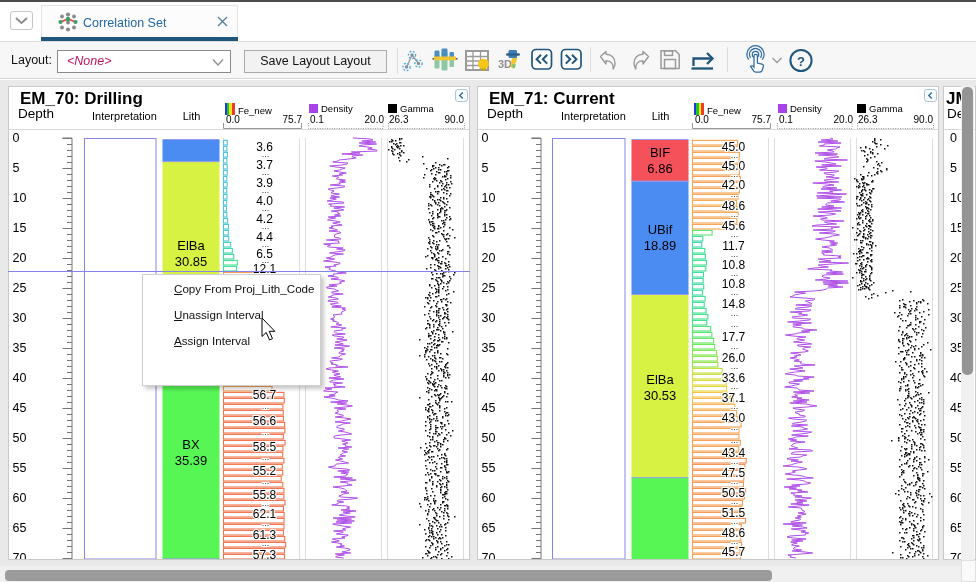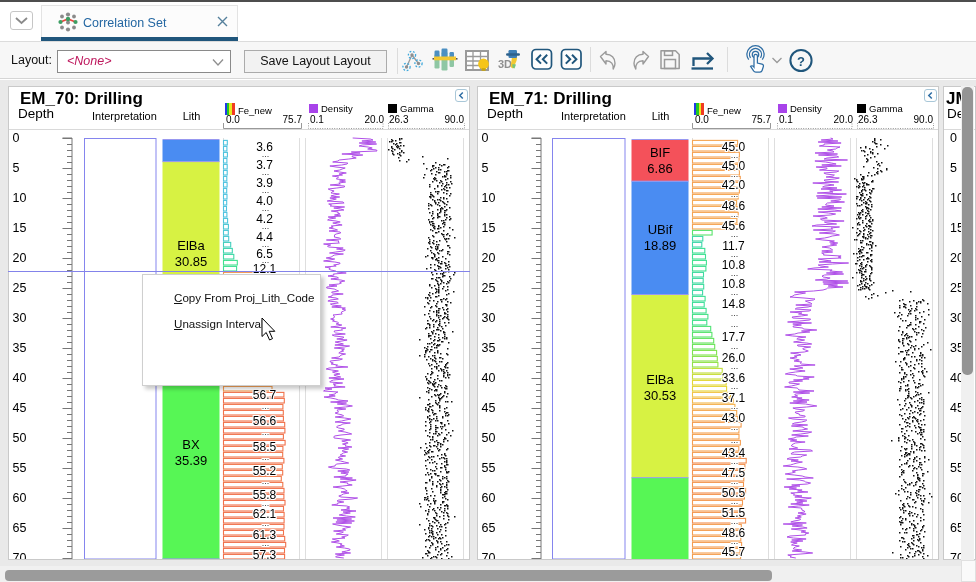--- a/index.html
+++ b/index.html
@@ -299,21 +299,21 @@
           <text x="265.5" y="484.0" text-anchor="middle" font-size="9" fill="#333" stroke="#fff" stroke-width="2" paint-order="stroke" font-family="Liberation Sans, sans-serif">...</text>
           <text x="265.5" y="505.5" text-anchor="middle" font-size="9" fill="#333" stroke="#fff" stroke-width="2" paint-order="stroke" font-family="Liberation Sans, sans-serif">...</text>
           <text x="265.5" y="525.5" text-anchor="middle" font-size="9" fill="#333" stroke="#fff" stroke-width="2" paint-order="stroke" font-family="Liberation Sans, sans-serif">...</text>
           <text x="265.5" y="546.0" text-anchor="middle" font-size="9" fill="#333" stroke="#fff" stroke-width="2" paint-order="stroke" font-family="Liberation Sans, sans-serif">...</text>
 <path d="M352.7,138 L370.4,139 L373.0,140 L361.9,141 L375.8,142 L359.2,143 L376.6,144 L362.3,145 L359.1,146 L368.1,147 L372.2,148 L367.7,149 L376.6,150 L377.0,151 L351.3,152 L360.1,153 L341.9,154 L362.8,155 L352.1,156 L352.4,157 L356.2,158 L348.8,159 L339.3,160 L337.9,161 L332.7,162 L347.8,163 L347.1,164 L341.7,165 L329.9,166 L336.0,167 L345.2,168 L342.1,169 L339.8,170 L334.0,171 L339.7,172 L346.3,173 L339.0,174 L342.5,175 L332.4,176 L338.7,177 L337.2,178 L336.4,179 L345.4,180 L339.5,181 L345.6,182 L338.8,183 L340.3,184 L330.2,185 L344.6,186 L344.4,187 L336.8,188 L328.2,189 L330.4,190 L334.1,191 L331.9,192 L331.0,193 L339.4,194 L334.2,195 L330.9,196 L339.7,197 L329.9,198 L336.3,199 L332.2,200 L327.2,201 L343.0,202 L344.1,203 L328.7,204 L331.6,205 L330.2,206 L344.6,207 L333.8,208 L340.6,209 L343.9,210 L331.3,211 L338.4,212 L337.5,213 L340.1,214 L334.5,215 L340.8,216 L328.2,217 L335.7,218 L329.5,219 L327.6,220 L336.0,221 L340.2,222 L332.8,223 L337.4,224 L342.1,225 L331.2,226 L333.2,227 L329.1,228 L334.6,229 L337.5,230 L329.0,231 L340.1,232 L340.7,233 L336.2,234 L334.3,235 L334.7,236 L334.2,237 L339.4,238 L340.8,239 L326.4,240 L339.0,241 L338.1,242 L339.4,243 L323.6,244 L330.7,245 L327.5,246 L328.4,247 L343.2,248 L336.6,249 L345.2,250 L343.2,251 L335.7,252 L329.5,253 L343.4,254 L334.7,255 L332.4,256 L331.6,257 L326.2,258 L334.7,259 L330.0,260 L323.6,261 L334.8,262 L340.1,263 L339.5,264 L333.7,265 L336.2,266 L325.0,267 L330.4,268 L328.9,269 L330.9,270 L335.8,271 L337.1,272 L346.2,273 L333.3,274 L334.2,275 L328.0,276 L336.9,277 L338.5,278 L330.9,279 L340.9,280 L344.8,281 L339.6,282 L341.4,283 L338.7,284 L329.0,285 L337.0,286 L326.8,287 L326.7,288 L334.2,289 L336.3,290 L338.6,291 L331.7,292 L332.2,293 L343.2,294 L332.2,295 L332.0,296 L328.2,297 L336.0,298 L338.3,299 L330.5,300 L327.9,301 L337.1,302 L338.3,303 L330.4,304 L332.5,305 L341.3,306 L331.8,307 L345.4,308 L342.0,309 L345.7,310 L343.8,311 L341.4,312 L341.5,313 L342.2,314 L333.0,315 L334.4,316 L334.1,317 L334.0,318 L330.6,319 L334.4,320 L332.5,321 L337.3,322 L338.7,323 L336.1,324 L341.8,325 L338.1,326 L330.8,327 L345.9,328 L341.4,329 L342.5,330 L334.2,331 L334.4,332 L335.6,333 L345.3,334 L332.2,335 L334.5,336 L343.8,337 L343.1,338 L336.8,339 L347.1,340 L342.0,341 L335.2,342 L339.5,343 L343.4,344 L334.9,345 L349.6,346 L344.1,347 L334.3,348 L344.5,349 L341.6,350 L343.7,351 L340.0,352 L338.8,353 L345.6,354 L341.0,355 L340.3,356 L338.8,357 L331.6,358 L342.4,359 L339.5,360 L330.2,361 L330.3,362 L333.3,363 L331.1,364 L337.5,365 L335.8,366 L347.9,367 L329.0,368 L326.2,369 L331.8,370 L338.4,371 L332.5,372 L335.3,373 L339.9,374 L333.9,375 L336.7,376 L340.7,377 L328.9,378 L344.0,379 L333.5,380 L330.7,381 L329.7,382 L342.6,383 L333.2,384 L335.6,385 L333.9,386 L345.1,387 L325.0,388 L332.0,389 L325.4,390 L323.6,391 L337.9,392 L335.4,393 L335.2,394 L329.2,395 L335.2,396 L324.0,397 L330.9,398 L335.8,399 L338.4,400 L348.0,401 L330.6,402 L346.5,403 L337.3,404 L346.9,405 L352.4,406 L345.3,407 L334.4,408 L345.8,409 L337.1,410 L337.6,411 L338.6,412 L335.1,413 L338.1,414 L342.6,415 L343.6,416 L335.2,417 L344.7,418 L350.9,419 L345.9,420 L341.5,421 L335.1,422 L350.3,423 L342.3,424 L341.5,425 L337.7,426 L336.5,427 L338.6,428 L344.3,429 L343.7,430 L338.4,431 L345.0,432 L348.7,433 L351.7,434 L341.0,435 L334.4,436 L333.9,437 L334.1,438 L343.0,439 L350.6,440 L341.8,441 L345.8,442 L348.1,443 L342.5,444 L346.2,445 L345.1,446 L351.9,447 L338.0,448 L348.7,449 L343.8,450 L342.1,451 L347.6,452 L343.3,453 L342.0,454 L340.1,455 L345.6,456 L338.7,457 L338.7,458 L342.6,459 L335.5,460 L340.4,461 L344.6,462 L348.7,463 L336.9,464 L335.2,465 L335.1,466 L328.4,467 L332.6,468 L346.4,469 L349.8,470 L337.8,471 L348.9,472 L340.9,473 L348.1,474 L345.9,475 L346.0,476 L333.9,477 L352.4,478 L340.3,479 L356.1,480 L349.1,481 L340.1,482 L347.8,483 L347.4,484 L352.2,485 L342.8,486 L333.1,487 L340.8,488 L344.5,489 L345.6,490 L347.2,491 L341.0,492 L349.0,493 L343.3,494 L341.8,495 L338.8,496 L341.0,497 L357.6,498 L352.0,499 L338.7,500 L337.0,501 L343.8,502 L337.6,503 L337.9,504 L331.8,505 L346.8,506 L349.7,507 L346.7,508 L349.7,509 L341.0,510 L356.0,511 L343.1,512 L350.3,513 L343.3,514 L339.2,515 L346.6,516 L355.3,517 L333.0,518 L351.6,519 L336.9,520 L354.4,521 L335.9,522 L351.8,523 L332.6,524 L337.0,525 L342.7,526 L350.6,527 L345.7,528 L342.5,529 L345.7,530 L333.6,531 L343.4,532 L341.2,533 L336.3,534 L348.3,535 L346.3,536 L341.7,537 L345.0,538 L332.3,539 L336.1,540 L339.3,541 L331.4,542 L338.0,543 L342.1,544 L340.1,545 L344.4,546 L336.3,547 L344.4,548 L349.6,549 L350.1,550 L346.4,551 L341.9,552 L350.6,553 L335.3,554 L344.4,555 L336.6,556 L335.6,557 L343.8,558" fill="none" stroke="#b050e8" stroke-width="1"></path>
 <path d="M399,138 h1.5 v1.5 h-1.5 Z M401,138 h1.5 v1.5 h-1.5 Z M391,139 h1.5 v1.5 h-1.5 Z M399,139 h1.5 v1.5 h-1.5 Z M392,140 h1.5 v1.5 h-1.5 Z M395,140 h1.5 v1.5 h-1.5 Z M389,141 h1.5 v1.5 h-1.5 Z M391,141 h1.5 v1.5 h-1.5 Z M400,142 h1.5 v1.5 h-1.5 Z M399,142 h1.5 v1.5 h-1.5 Z M393,143 h1.5 v1.5 h-1.5 Z M396,143 h1.5 v1.5 h-1.5 Z M395,144 h1.5 v1.5 h-1.5 Z M395,144 h1.5 v1.5 h-1.5 Z M400,145 h1.5 v1.5 h-1.5 Z M403,145 h1.5 v1.5 h-1.5 Z M397,145 h1.5 v1.5 h-1.5 Z M398,146 h1.5 v1.5 h-1.5 Z M391,146 h1.5 v1.5 h-1.5 Z M396,146 h1.5 v1.5 h-1.5 Z M397,147 h1.5 v1.5 h-1.5 Z M391,147 h1.5 v1.5 h-1.5 Z M392,148 h1.5 v1.5 h-1.5 Z M399,148 h1.5 v1.5 h-1.5 Z M394,149 h1.5 v1.5 h-1.5 Z M388,149 h1.5 v1.5 h-1.5 Z M401,150 h1.5 v1.5 h-1.5 Z M391,150 h1.5 v1.5 h-1.5 Z M401,151 h1.5 v1.5 h-1.5 Z M392,151 h1.5 v1.5 h-1.5 Z M399,152 h1.5 v1.5 h-1.5 Z M403,152 h1.5 v1.5 h-1.5 Z M392,153 h1.5 v1.5 h-1.5 Z M397,153 h1.5 v1.5 h-1.5 Z M399,154 h1.5 v1.5 h-1.5 Z M393,154 h1.5 v1.5 h-1.5 Z M400,155 h1.5 v1.5 h-1.5 Z M422,156 h1.5 v1.5 h-1.5 Z M398,157 h1.5 v1.5 h-1.5 Z M447,158 h1.5 v1.5 h-1.5 Z M408,159 h1.5 v1.5 h-1.5 Z M399,160 h1.5 v1.5 h-1.5 Z M406,161 h1.5 v1.5 h-1.5 Z M435,162 h1.5 v1.5 h-1.5 Z M423,163 h1.5 v1.5 h-1.5 Z M439,164 h1.5 v1.5 h-1.5 Z M444,164 h1.5 v1.5 h-1.5 Z M443,164 h1.5 v1.5 h-1.5 Z M441,165 h1.5 v1.5 h-1.5 Z M433,165 h1.5 v1.5 h-1.5 Z M432,165 h1.5 v1.5 h-1.5 Z M448,166 h1.5 v1.5 h-1.5 Z M448,166 h1.5 v1.5 h-1.5 Z M432,166 h1.5 v1.5 h-1.5 Z M435,167 h1.5 v1.5 h-1.5 Z M438,167 h1.5 v1.5 h-1.5 Z M447,167 h1.5 v1.5 h-1.5 Z M433,168 h1.5 v1.5 h-1.5 Z M426,168 h1.5 v1.5 h-1.5 Z M438,169 h1.5 v1.5 h-1.5 Z M440,169 h1.5 v1.5 h-1.5 Z M431,169 h1.5 v1.5 h-1.5 Z M448,170 h1.5 v1.5 h-1.5 Z M430,170 h1.5 v1.5 h-1.5 Z M447,170 h1.5 v1.5 h-1.5 Z M436,171 h1.5 v1.5 h-1.5 Z M446,171 h1.5 v1.5 h-1.5 Z M444,171 h1.5 v1.5 h-1.5 Z M439,172 h1.5 v1.5 h-1.5 Z M438,172 h1.5 v1.5 h-1.5 Z M446,173 h1.5 v1.5 h-1.5 Z M431,173 h1.5 v1.5 h-1.5 Z M446,174 h1.5 v1.5 h-1.5 Z M435,174 h1.5 v1.5 h-1.5 Z M424,174 h1.5 v1.5 h-1.5 Z M444,175 h1.5 v1.5 h-1.5 Z M444,175 h1.5 v1.5 h-1.5 Z M450,175 h1.5 v1.5 h-1.5 Z M442,176 h1.5 v1.5 h-1.5 Z M444,176 h1.5 v1.5 h-1.5 Z M445,176 h1.5 v1.5 h-1.5 Z M450,177 h1.5 v1.5 h-1.5 Z M434,177 h1.5 v1.5 h-1.5 Z M423,177 h1.5 v1.5 h-1.5 Z M435,178 h1.5 v1.5 h-1.5 Z M433,178 h1.5 v1.5 h-1.5 Z M447,178 h1.5 v1.5 h-1.5 Z M445,179 h1.5 v1.5 h-1.5 Z M434,179 h1.5 v1.5 h-1.5 Z M440,180 h1.5 v1.5 h-1.5 Z M436,180 h1.5 v1.5 h-1.5 Z M450,181 h1.5 v1.5 h-1.5 Z M432,181 h1.5 v1.5 h-1.5 Z M441,181 h1.5 v1.5 h-1.5 Z M439,182 h1.5 v1.5 h-1.5 Z M446,182 h1.5 v1.5 h-1.5 Z M442,183 h1.5 v1.5 h-1.5 Z M451,183 h1.5 v1.5 h-1.5 Z M446,184 h1.5 v1.5 h-1.5 Z M429,184 h1.5 v1.5 h-1.5 Z M448,184 h1.5 v1.5 h-1.5 Z M441,185 h1.5 v1.5 h-1.5 Z M437,185 h1.5 v1.5 h-1.5 Z M445,185 h1.5 v1.5 h-1.5 Z M429,186 h1.5 v1.5 h-1.5 Z M437,186 h1.5 v1.5 h-1.5 Z M444,186 h1.5 v1.5 h-1.5 Z M449,187 h1.5 v1.5 h-1.5 Z M446,187 h1.5 v1.5 h-1.5 Z M443,188 h1.5 v1.5 h-1.5 Z M434,188 h1.5 v1.5 h-1.5 Z M444,189 h1.5 v1.5 h-1.5 Z M441,189 h1.5 v1.5 h-1.5 Z M447,190 h1.5 v1.5 h-1.5 Z M446,190 h1.5 v1.5 h-1.5 Z M437,191 h1.5 v1.5 h-1.5 Z M438,191 h1.5 v1.5 h-1.5 Z M435,191 h1.5 v1.5 h-1.5 Z M443,192 h1.5 v1.5 h-1.5 Z M430,192 h1.5 v1.5 h-1.5 Z M446,193 h1.5 v1.5 h-1.5 Z M450,193 h1.5 v1.5 h-1.5 Z M437,193 h1.5 v1.5 h-1.5 Z M430,194 h1.5 v1.5 h-1.5 Z M431,194 h1.5 v1.5 h-1.5 Z M449,195 h1.5 v1.5 h-1.5 Z M449,195 h1.5 v1.5 h-1.5 Z M432,195 h1.5 v1.5 h-1.5 Z M430,196 h1.5 v1.5 h-1.5 Z M429,196 h1.5 v1.5 h-1.5 Z M433,196 h1.5 v1.5 h-1.5 Z M430,197 h1.5 v1.5 h-1.5 Z M440,197 h1.5 v1.5 h-1.5 Z M443,197 h1.5 v1.5 h-1.5 Z M446,198 h1.5 v1.5 h-1.5 Z M443,198 h1.5 v1.5 h-1.5 Z M439,199 h1.5 v1.5 h-1.5 Z M432,199 h1.5 v1.5 h-1.5 Z M437,199 h1.5 v1.5 h-1.5 Z M434,200 h1.5 v1.5 h-1.5 Z M440,200 h1.5 v1.5 h-1.5 Z M434,200 h1.5 v1.5 h-1.5 Z M442,201 h1.5 v1.5 h-1.5 Z M447,201 h1.5 v1.5 h-1.5 Z M434,201 h1.5 v1.5 h-1.5 Z M435,202 h1.5 v1.5 h-1.5 Z M438,202 h1.5 v1.5 h-1.5 Z M443,202 h1.5 v1.5 h-1.5 Z M444,203 h1.5 v1.5 h-1.5 Z M435,203 h1.5 v1.5 h-1.5 Z M428,203 h1.5 v1.5 h-1.5 Z M430,204 h1.5 v1.5 h-1.5 Z M446,204 h1.5 v1.5 h-1.5 Z M437,204 h1.5 v1.5 h-1.5 Z M439,205 h1.5 v1.5 h-1.5 Z M431,205 h1.5 v1.5 h-1.5 Z M428,205 h1.5 v1.5 h-1.5 Z M444,206 h1.5 v1.5 h-1.5 Z M444,206 h1.5 v1.5 h-1.5 Z M449,207 h1.5 v1.5 h-1.5 Z M441,207 h1.5 v1.5 h-1.5 Z M440,208 h1.5 v1.5 h-1.5 Z M442,208 h1.5 v1.5 h-1.5 Z M428,208 h1.5 v1.5 h-1.5 Z M437,209 h1.5 v1.5 h-1.5 Z M440,209 h1.5 v1.5 h-1.5 Z M446,209 h1.5 v1.5 h-1.5 Z M445,210 h1.5 v1.5 h-1.5 Z M440,210 h1.5 v1.5 h-1.5 Z M444,210 h1.5 v1.5 h-1.5 Z M440,211 h1.5 v1.5 h-1.5 Z M432,211 h1.5 v1.5 h-1.5 Z M439,212 h1.5 v1.5 h-1.5 Z M429,212 h1.5 v1.5 h-1.5 Z M444,212 h1.5 v1.5 h-1.5 Z M432,213 h1.5 v1.5 h-1.5 Z M437,213 h1.5 v1.5 h-1.5 Z M437,214 h1.5 v1.5 h-1.5 Z M444,214 h1.5 v1.5 h-1.5 Z M446,214 h1.5 v1.5 h-1.5 Z M444,215 h1.5 v1.5 h-1.5 Z M437,215 h1.5 v1.5 h-1.5 Z M431,215 h1.5 v1.5 h-1.5 Z M449,216 h1.5 v1.5 h-1.5 Z M438,216 h1.5 v1.5 h-1.5 Z M439,216 h1.5 v1.5 h-1.5 Z M446,217 h1.5 v1.5 h-1.5 Z M433,217 h1.5 v1.5 h-1.5 Z M437,217 h1.5 v1.5 h-1.5 Z M450,218 h1.5 v1.5 h-1.5 Z M432,218 h1.5 v1.5 h-1.5 Z M449,219 h1.5 v1.5 h-1.5 Z M445,219 h1.5 v1.5 h-1.5 Z M428,219 h1.5 v1.5 h-1.5 Z M443,220 h1.5 v1.5 h-1.5 Z M443,220 h1.5 v1.5 h-1.5 Z M441,220 h1.5 v1.5 h-1.5 Z M431,221 h1.5 v1.5 h-1.5 Z M429,221 h1.5 v1.5 h-1.5 Z M432,221 h1.5 v1.5 h-1.5 Z M429,222 h1.5 v1.5 h-1.5 Z M444,222 h1.5 v1.5 h-1.5 Z M443,222 h1.5 v1.5 h-1.5 Z M442,223 h1.5 v1.5 h-1.5 Z M432,223 h1.5 v1.5 h-1.5 Z M433,223 h1.5 v1.5 h-1.5 Z M444,224 h1.5 v1.5 h-1.5 Z M430,224 h1.5 v1.5 h-1.5 Z M432,225 h1.5 v1.5 h-1.5 Z M433,225 h1.5 v1.5 h-1.5 Z M438,225 h1.5 v1.5 h-1.5 Z M438,226 h1.5 v1.5 h-1.5 Z M443,226 h1.5 v1.5 h-1.5 Z M434,226 h1.5 v1.5 h-1.5 Z M433,227 h1.5 v1.5 h-1.5 Z M440,227 h1.5 v1.5 h-1.5 Z M449,227 h1.5 v1.5 h-1.5 Z M437,228 h1.5 v1.5 h-1.5 Z M438,228 h1.5 v1.5 h-1.5 Z M434,228 h1.5 v1.5 h-1.5 Z M452,229 h1.5 v1.5 h-1.5 Z M430,229 h1.5 v1.5 h-1.5 Z M443,230 h1.5 v1.5 h-1.5 Z M432,230 h1.5 v1.5 h-1.5 Z M438,231 h1.5 v1.5 h-1.5 Z M438,231 h1.5 v1.5 h-1.5 Z M435,232 h1.5 v1.5 h-1.5 Z M436,232 h1.5 v1.5 h-1.5 Z M447,233 h1.5 v1.5 h-1.5 Z M441,233 h1.5 v1.5 h-1.5 Z M442,234 h1.5 v1.5 h-1.5 Z M443,234 h1.5 v1.5 h-1.5 Z M446,234 h1.5 v1.5 h-1.5 Z M432,235 h1.5 v1.5 h-1.5 Z M432,235 h1.5 v1.5 h-1.5 Z M449,235 h1.5 v1.5 h-1.5 Z M443,236 h1.5 v1.5 h-1.5 Z M433,236 h1.5 v1.5 h-1.5 Z M454,237 h1.5 v1.5 h-1.5 Z M428,237 h1.5 v1.5 h-1.5 Z M446,238 h1.5 v1.5 h-1.5 Z M444,238 h1.5 v1.5 h-1.5 Z M448,238 h1.5 v1.5 h-1.5 Z M429,239 h1.5 v1.5 h-1.5 Z M445,239 h1.5 v1.5 h-1.5 Z M433,240 h1.5 v1.5 h-1.5 Z M439,240 h1.5 v1.5 h-1.5 Z M429,241 h1.5 v1.5 h-1.5 Z M436,241 h1.5 v1.5 h-1.5 Z M446,241 h1.5 v1.5 h-1.5 Z M428,242 h1.5 v1.5 h-1.5 Z M432,242 h1.5 v1.5 h-1.5 Z M429,243 h1.5 v1.5 h-1.5 Z M433,243 h1.5 v1.5 h-1.5 Z M438,244 h1.5 v1.5 h-1.5 Z M436,244 h1.5 v1.5 h-1.5 Z M447,245 h1.5 v1.5 h-1.5 Z M448,245 h1.5 v1.5 h-1.5 Z M435,246 h1.5 v1.5 h-1.5 Z M430,246 h1.5 v1.5 h-1.5 Z M437,246 h1.5 v1.5 h-1.5 Z M431,247 h1.5 v1.5 h-1.5 Z M449,247 h1.5 v1.5 h-1.5 Z M437,247 h1.5 v1.5 h-1.5 Z M437,248 h1.5 v1.5 h-1.5 Z M435,248 h1.5 v1.5 h-1.5 Z M427,248 h1.5 v1.5 h-1.5 Z M436,249 h1.5 v1.5 h-1.5 Z M442,249 h1.5 v1.5 h-1.5 Z M441,250 h1.5 v1.5 h-1.5 Z M439,250 h1.5 v1.5 h-1.5 Z M430,250 h1.5 v1.5 h-1.5 Z M448,251 h1.5 v1.5 h-1.5 Z M447,251 h1.5 v1.5 h-1.5 Z M431,252 h1.5 v1.5 h-1.5 Z M437,252 h1.5 v1.5 h-1.5 Z M433,253 h1.5 v1.5 h-1.5 Z M447,253 h1.5 v1.5 h-1.5 Z M438,253 h1.5 v1.5 h-1.5 Z M434,254 h1.5 v1.5 h-1.5 Z M449,254 h1.5 v1.5 h-1.5 Z M434,254 h1.5 v1.5 h-1.5 Z M434,255 h1.5 v1.5 h-1.5 Z M427,255 h1.5 v1.5 h-1.5 Z M442,256 h1.5 v1.5 h-1.5 Z M434,256 h1.5 v1.5 h-1.5 Z M425,256 h1.5 v1.5 h-1.5 Z M438,257 h1.5 v1.5 h-1.5 Z M431,257 h1.5 v1.5 h-1.5 Z M432,257 h1.5 v1.5 h-1.5 Z M436,258 h1.5 v1.5 h-1.5 Z M432,258 h1.5 v1.5 h-1.5 Z M445,258 h1.5 v1.5 h-1.5 Z M435,259 h1.5 v1.5 h-1.5 Z M436,259 h1.5 v1.5 h-1.5 Z M437,260 h1.5 v1.5 h-1.5 Z M438,260 h1.5 v1.5 h-1.5 Z M441,261 h1.5 v1.5 h-1.5 Z M448,261 h1.5 v1.5 h-1.5 Z M438,262 h1.5 v1.5 h-1.5 Z M444,262 h1.5 v1.5 h-1.5 Z M445,263 h1.5 v1.5 h-1.5 Z M441,263 h1.5 v1.5 h-1.5 Z M440,263 h1.5 v1.5 h-1.5 Z M434,264 h1.5 v1.5 h-1.5 Z M448,264 h1.5 v1.5 h-1.5 Z M430,264 h1.5 v1.5 h-1.5 Z M446,265 h1.5 v1.5 h-1.5 Z M445,265 h1.5 v1.5 h-1.5 Z M437,265 h1.5 v1.5 h-1.5 Z M438,266 h1.5 v1.5 h-1.5 Z M439,266 h1.5 v1.5 h-1.5 Z M449,266 h1.5 v1.5 h-1.5 Z M447,267 h1.5 v1.5 h-1.5 Z M430,267 h1.5 v1.5 h-1.5 Z M440,267 h1.5 v1.5 h-1.5 Z M445,268 h1.5 v1.5 h-1.5 Z M438,268 h1.5 v1.5 h-1.5 Z M426,268 h1.5 v1.5 h-1.5 Z M448,269 h1.5 v1.5 h-1.5 Z M434,269 h1.5 v1.5 h-1.5 Z M441,270 h1.5 v1.5 h-1.5 Z M435,270 h1.5 v1.5 h-1.5 Z M448,271 h1.5 v1.5 h-1.5 Z M445,271 h1.5 v1.5 h-1.5 Z M431,272 h1.5 v1.5 h-1.5 Z M443,272 h1.5 v1.5 h-1.5 Z M454,272 h1.5 v1.5 h-1.5 Z M442,273 h1.5 v1.5 h-1.5 Z M436,273 h1.5 v1.5 h-1.5 Z M440,273 h1.5 v1.5 h-1.5 Z M453,274 h1.5 v1.5 h-1.5 Z M432,274 h1.5 v1.5 h-1.5 Z M442,274 h1.5 v1.5 h-1.5 Z M443,275 h1.5 v1.5 h-1.5 Z M443,275 h1.5 v1.5 h-1.5 Z M444,275 h1.5 v1.5 h-1.5 Z M449,276 h1.5 v1.5 h-1.5 Z M442,276 h1.5 v1.5 h-1.5 Z M439,277 h1.5 v1.5 h-1.5 Z M436,277 h1.5 v1.5 h-1.5 Z M438,277 h1.5 v1.5 h-1.5 Z M432,278 h1.5 v1.5 h-1.5 Z M450,278 h1.5 v1.5 h-1.5 Z M431,278 h1.5 v1.5 h-1.5 Z M435,279 h1.5 v1.5 h-1.5 Z M435,279 h1.5 v1.5 h-1.5 Z M440,279 h1.5 v1.5 h-1.5 Z M449,280 h1.5 v1.5 h-1.5 Z M436,280 h1.5 v1.5 h-1.5 Z M441,280 h1.5 v1.5 h-1.5 Z M437,281 h1.5 v1.5 h-1.5 Z M447,281 h1.5 v1.5 h-1.5 Z M441,281 h1.5 v1.5 h-1.5 Z M443,282 h1.5 v1.5 h-1.5 Z M448,282 h1.5 v1.5 h-1.5 Z M443,282 h1.5 v1.5 h-1.5 Z M437,283 h1.5 v1.5 h-1.5 Z M446,283 h1.5 v1.5 h-1.5 Z M440,283 h1.5 v1.5 h-1.5 Z M429,284 h1.5 v1.5 h-1.5 Z M438,284 h1.5 v1.5 h-1.5 Z M438,285 h1.5 v1.5 h-1.5 Z M434,285 h1.5 v1.5 h-1.5 Z M429,285 h1.5 v1.5 h-1.5 Z M447,286 h1.5 v1.5 h-1.5 Z M443,286 h1.5 v1.5 h-1.5 Z M438,287 h1.5 v1.5 h-1.5 Z M431,287 h1.5 v1.5 h-1.5 Z M442,288 h1.5 v1.5 h-1.5 Z M435,288 h1.5 v1.5 h-1.5 Z M438,289 h1.5 v1.5 h-1.5 Z M447,289 h1.5 v1.5 h-1.5 Z M436,289 h1.5 v1.5 h-1.5 Z M438,290 h1.5 v1.5 h-1.5 Z M445,290 h1.5 v1.5 h-1.5 Z M438,291 h1.5 v1.5 h-1.5 Z M436,291 h1.5 v1.5 h-1.5 Z M453,291 h1.5 v1.5 h-1.5 Z M435,292 h1.5 v1.5 h-1.5 Z M438,292 h1.5 v1.5 h-1.5 Z M429,292 h1.5 v1.5 h-1.5 Z M448,293 h1.5 v1.5 h-1.5 Z M432,293 h1.5 v1.5 h-1.5 Z M428,294 h1.5 v1.5 h-1.5 Z M446,294 h1.5 v1.5 h-1.5 Z M429,295 h1.5 v1.5 h-1.5 Z M438,295 h1.5 v1.5 h-1.5 Z M436,296 h1.5 v1.5 h-1.5 Z M436,296 h1.5 v1.5 h-1.5 Z M435,296 h1.5 v1.5 h-1.5 Z M425,297 h1.5 v1.5 h-1.5 Z M430,297 h1.5 v1.5 h-1.5 Z M427,297 h1.5 v1.5 h-1.5 Z M443,298 h1.5 v1.5 h-1.5 Z M446,298 h1.5 v1.5 h-1.5 Z M427,298 h1.5 v1.5 h-1.5 Z M445,299 h1.5 v1.5 h-1.5 Z M440,299 h1.5 v1.5 h-1.5 Z M441,299 h1.5 v1.5 h-1.5 Z M433,300 h1.5 v1.5 h-1.5 Z M429,300 h1.5 v1.5 h-1.5 Z M437,301 h1.5 v1.5 h-1.5 Z M447,301 h1.5 v1.5 h-1.5 Z M441,301 h1.5 v1.5 h-1.5 Z M450,302 h1.5 v1.5 h-1.5 Z M427,302 h1.5 v1.5 h-1.5 Z M436,303 h1.5 v1.5 h-1.5 Z M428,303 h1.5 v1.5 h-1.5 Z M436,303 h1.5 v1.5 h-1.5 Z M446,304 h1.5 v1.5 h-1.5 Z M445,304 h1.5 v1.5 h-1.5 Z M446,305 h1.5 v1.5 h-1.5 Z M435,305 h1.5 v1.5 h-1.5 Z M431,306 h1.5 v1.5 h-1.5 Z M424,306 h1.5 v1.5 h-1.5 Z M436,306 h1.5 v1.5 h-1.5 Z M430,307 h1.5 v1.5 h-1.5 Z M442,307 h1.5 v1.5 h-1.5 Z M439,308 h1.5 v1.5 h-1.5 Z M438,308 h1.5 v1.5 h-1.5 Z M447,308 h1.5 v1.5 h-1.5 Z M443,309 h1.5 v1.5 h-1.5 Z M446,309 h1.5 v1.5 h-1.5 Z M436,310 h1.5 v1.5 h-1.5 Z M438,310 h1.5 v1.5 h-1.5 Z M429,310 h1.5 v1.5 h-1.5 Z M436,311 h1.5 v1.5 h-1.5 Z M447,311 h1.5 v1.5 h-1.5 Z M433,311 h1.5 v1.5 h-1.5 Z M444,312 h1.5 v1.5 h-1.5 Z M438,312 h1.5 v1.5 h-1.5 Z M436,312 h1.5 v1.5 h-1.5 Z M445,313 h1.5 v1.5 h-1.5 Z M428,313 h1.5 v1.5 h-1.5 Z M444,313 h1.5 v1.5 h-1.5 Z M424,314 h1.5 v1.5 h-1.5 Z M447,314 h1.5 v1.5 h-1.5 Z M436,314 h1.5 v1.5 h-1.5 Z M440,315 h1.5 v1.5 h-1.5 Z M438,315 h1.5 v1.5 h-1.5 Z M436,315 h1.5 v1.5 h-1.5 Z M447,316 h1.5 v1.5 h-1.5 Z M429,316 h1.5 v1.5 h-1.5 Z M444,316 h1.5 v1.5 h-1.5 Z M443,317 h1.5 v1.5 h-1.5 Z M438,317 h1.5 v1.5 h-1.5 Z M446,317 h1.5 v1.5 h-1.5 Z M430,318 h1.5 v1.5 h-1.5 Z M447,318 h1.5 v1.5 h-1.5 Z M442,318 h1.5 v1.5 h-1.5 Z M433,319 h1.5 v1.5 h-1.5 Z M439,319 h1.5 v1.5 h-1.5 Z M448,319 h1.5 v1.5 h-1.5 Z M427,320 h1.5 v1.5 h-1.5 Z M432,320 h1.5 v1.5 h-1.5 Z M436,320 h1.5 v1.5 h-1.5 Z M435,321 h1.5 v1.5 h-1.5 Z M439,321 h1.5 v1.5 h-1.5 Z M444,322 h1.5 v1.5 h-1.5 Z M448,322 h1.5 v1.5 h-1.5 Z M439,323 h1.5 v1.5 h-1.5 Z M428,323 h1.5 v1.5 h-1.5 Z M427,323 h1.5 v1.5 h-1.5 Z M429,324 h1.5 v1.5 h-1.5 Z M438,324 h1.5 v1.5 h-1.5 Z M433,324 h1.5 v1.5 h-1.5 Z M429,325 h1.5 v1.5 h-1.5 Z M439,325 h1.5 v1.5 h-1.5 Z M445,325 h1.5 v1.5 h-1.5 Z M441,326 h1.5 v1.5 h-1.5 Z M433,326 h1.5 v1.5 h-1.5 Z M437,327 h1.5 v1.5 h-1.5 Z M429,327 h1.5 v1.5 h-1.5 Z M426,327 h1.5 v1.5 h-1.5 Z M442,328 h1.5 v1.5 h-1.5 Z M425,328 h1.5 v1.5 h-1.5 Z M438,329 h1.5 v1.5 h-1.5 Z M437,329 h1.5 v1.5 h-1.5 Z M436,329 h1.5 v1.5 h-1.5 Z M433,330 h1.5 v1.5 h-1.5 Z M440,330 h1.5 v1.5 h-1.5 Z M443,331 h1.5 v1.5 h-1.5 Z M452,331 h1.5 v1.5 h-1.5 Z M431,331 h1.5 v1.5 h-1.5 Z M444,332 h1.5 v1.5 h-1.5 Z M432,332 h1.5 v1.5 h-1.5 Z M443,332 h1.5 v1.5 h-1.5 Z M432,333 h1.5 v1.5 h-1.5 Z M435,333 h1.5 v1.5 h-1.5 Z M428,333 h1.5 v1.5 h-1.5 Z M438,334 h1.5 v1.5 h-1.5 Z M444,334 h1.5 v1.5 h-1.5 Z M430,335 h1.5 v1.5 h-1.5 Z M429,335 h1.5 v1.5 h-1.5 Z M428,335 h1.5 v1.5 h-1.5 Z M428,336 h1.5 v1.5 h-1.5 Z M434,336 h1.5 v1.5 h-1.5 Z M444,336 h1.5 v1.5 h-1.5 Z M442,337 h1.5 v1.5 h-1.5 Z M438,337 h1.5 v1.5 h-1.5 Z M446,337 h1.5 v1.5 h-1.5 Z M444,338 h1.5 v1.5 h-1.5 Z M430,338 h1.5 v1.5 h-1.5 Z M446,338 h1.5 v1.5 h-1.5 Z M419,339 h1.5 v1.5 h-1.5 Z M434,339 h1.5 v1.5 h-1.5 Z M439,339 h1.5 v1.5 h-1.5 Z M433,340 h1.5 v1.5 h-1.5 Z M437,340 h1.5 v1.5 h-1.5 Z M438,340 h1.5 v1.5 h-1.5 Z M441,341 h1.5 v1.5 h-1.5 Z M442,341 h1.5 v1.5 h-1.5 Z M431,342 h1.5 v1.5 h-1.5 Z M448,342 h1.5 v1.5 h-1.5 Z M434,343 h1.5 v1.5 h-1.5 Z M429,343 h1.5 v1.5 h-1.5 Z M427,343 h1.5 v1.5 h-1.5 Z M439,344 h1.5 v1.5 h-1.5 Z M437,344 h1.5 v1.5 h-1.5 Z M433,344 h1.5 v1.5 h-1.5 Z M437,345 h1.5 v1.5 h-1.5 Z M436,345 h1.5 v1.5 h-1.5 Z M438,345 h1.5 v1.5 h-1.5 Z M427,346 h1.5 v1.5 h-1.5 Z M431,346 h1.5 v1.5 h-1.5 Z M434,347 h1.5 v1.5 h-1.5 Z M424,347 h1.5 v1.5 h-1.5 Z M436,347 h1.5 v1.5 h-1.5 Z M426,348 h1.5 v1.5 h-1.5 Z M447,348 h1.5 v1.5 h-1.5 Z M427,349 h1.5 v1.5 h-1.5 Z M430,349 h1.5 v1.5 h-1.5 Z M431,349 h1.5 v1.5 h-1.5 Z M425,350 h1.5 v1.5 h-1.5 Z M437,350 h1.5 v1.5 h-1.5 Z M426,350 h1.5 v1.5 h-1.5 Z M437,351 h1.5 v1.5 h-1.5 Z M425,351 h1.5 v1.5 h-1.5 Z M429,351 h1.5 v1.5 h-1.5 Z M437,352 h1.5 v1.5 h-1.5 Z M434,352 h1.5 v1.5 h-1.5 Z M425,352 h1.5 v1.5 h-1.5 Z M440,353 h1.5 v1.5 h-1.5 Z M440,353 h1.5 v1.5 h-1.5 Z M446,353 h1.5 v1.5 h-1.5 Z M447,354 h1.5 v1.5 h-1.5 Z M424,354 h1.5 v1.5 h-1.5 Z M432,355 h1.5 v1.5 h-1.5 Z M434,355 h1.5 v1.5 h-1.5 Z M419,355 h1.5 v1.5 h-1.5 Z M428,356 h1.5 v1.5 h-1.5 Z M424,356 h1.5 v1.5 h-1.5 Z M439,357 h1.5 v1.5 h-1.5 Z M440,357 h1.5 v1.5 h-1.5 Z M434,357 h1.5 v1.5 h-1.5 Z M442,358 h1.5 v1.5 h-1.5 Z M435,358 h1.5 v1.5 h-1.5 Z M430,358 h1.5 v1.5 h-1.5 Z M426,359 h1.5 v1.5 h-1.5 Z M432,359 h1.5 v1.5 h-1.5 Z M432,360 h1.5 v1.5 h-1.5 Z M434,360 h1.5 v1.5 h-1.5 Z M441,361 h1.5 v1.5 h-1.5 Z M435,361 h1.5 v1.5 h-1.5 Z M439,361 h1.5 v1.5 h-1.5 Z M447,362 h1.5 v1.5 h-1.5 Z M447,362 h1.5 v1.5 h-1.5 Z M428,363 h1.5 v1.5 h-1.5 Z M436,363 h1.5 v1.5 h-1.5 Z M446,363 h1.5 v1.5 h-1.5 Z M431,364 h1.5 v1.5 h-1.5 Z M445,364 h1.5 v1.5 h-1.5 Z M429,365 h1.5 v1.5 h-1.5 Z M438,365 h1.5 v1.5 h-1.5 Z M445,365 h1.5 v1.5 h-1.5 Z M434,366 h1.5 v1.5 h-1.5 Z M436,366 h1.5 v1.5 h-1.5 Z M444,366 h1.5 v1.5 h-1.5 Z M436,367 h1.5 v1.5 h-1.5 Z M445,367 h1.5 v1.5 h-1.5 Z M447,367 h1.5 v1.5 h-1.5 Z M440,368 h1.5 v1.5 h-1.5 Z M431,368 h1.5 v1.5 h-1.5 Z M436,368 h1.5 v1.5 h-1.5 Z M441,369 h1.5 v1.5 h-1.5 Z M443,369 h1.5 v1.5 h-1.5 Z M446,370 h1.5 v1.5 h-1.5 Z M441,370 h1.5 v1.5 h-1.5 Z M438,370 h1.5 v1.5 h-1.5 Z M431,371 h1.5 v1.5 h-1.5 Z M443,371 h1.5 v1.5 h-1.5 Z M432,372 h1.5 v1.5 h-1.5 Z M444,372 h1.5 v1.5 h-1.5 Z M447,372 h1.5 v1.5 h-1.5 Z M431,373 h1.5 v1.5 h-1.5 Z M427,373 h1.5 v1.5 h-1.5 Z M443,373 h1.5 v1.5 h-1.5 Z M449,374 h1.5 v1.5 h-1.5 Z M447,374 h1.5 v1.5 h-1.5 Z M430,374 h1.5 v1.5 h-1.5 Z M447,375 h1.5 v1.5 h-1.5 Z M437,375 h1.5 v1.5 h-1.5 Z M443,375 h1.5 v1.5 h-1.5 Z M443,376 h1.5 v1.5 h-1.5 Z M425,376 h1.5 v1.5 h-1.5 Z M448,377 h1.5 v1.5 h-1.5 Z M445,377 h1.5 v1.5 h-1.5 Z M430,377 h1.5 v1.5 h-1.5 Z M426,378 h1.5 v1.5 h-1.5 Z M437,378 h1.5 v1.5 h-1.5 Z M426,379 h1.5 v1.5 h-1.5 Z M434,379 h1.5 v1.5 h-1.5 Z M441,380 h1.5 v1.5 h-1.5 Z M439,380 h1.5 v1.5 h-1.5 Z M428,380 h1.5 v1.5 h-1.5 Z M433,381 h1.5 v1.5 h-1.5 Z M429,381 h1.5 v1.5 h-1.5 Z M427,382 h1.5 v1.5 h-1.5 Z M435,382 h1.5 v1.5 h-1.5 Z M430,382 h1.5 v1.5 h-1.5 Z M434,383 h1.5 v1.5 h-1.5 Z M432,383 h1.5 v1.5 h-1.5 Z M428,383 h1.5 v1.5 h-1.5 Z M438,384 h1.5 v1.5 h-1.5 Z M432,384 h1.5 v1.5 h-1.5 Z M433,384 h1.5 v1.5 h-1.5 Z M433,385 h1.5 v1.5 h-1.5 Z M445,385 h1.5 v1.5 h-1.5 Z M440,385 h1.5 v1.5 h-1.5 Z M446,386 h1.5 v1.5 h-1.5 Z M434,386 h1.5 v1.5 h-1.5 Z M437,386 h1.5 v1.5 h-1.5 Z M444,387 h1.5 v1.5 h-1.5 Z M427,387 h1.5 v1.5 h-1.5 Z M441,387 h1.5 v1.5 h-1.5 Z M445,388 h1.5 v1.5 h-1.5 Z M446,388 h1.5 v1.5 h-1.5 Z M429,388 h1.5 v1.5 h-1.5 Z M436,389 h1.5 v1.5 h-1.5 Z M435,389 h1.5 v1.5 h-1.5 Z M431,389 h1.5 v1.5 h-1.5 Z M436,390 h1.5 v1.5 h-1.5 Z M428,390 h1.5 v1.5 h-1.5 Z M434,390 h1.5 v1.5 h-1.5 Z M426,391 h1.5 v1.5 h-1.5 Z M444,391 h1.5 v1.5 h-1.5 Z M428,392 h1.5 v1.5 h-1.5 Z M444,392 h1.5 v1.5 h-1.5 Z M447,393 h1.5 v1.5 h-1.5 Z M440,393 h1.5 v1.5 h-1.5 Z M439,394 h1.5 v1.5 h-1.5 Z M437,394 h1.5 v1.5 h-1.5 Z M434,394 h1.5 v1.5 h-1.5 Z M438,395 h1.5 v1.5 h-1.5 Z M443,395 h1.5 v1.5 h-1.5 Z M435,395 h1.5 v1.5 h-1.5 Z M446,396 h1.5 v1.5 h-1.5 Z M431,396 h1.5 v1.5 h-1.5 Z M442,396 h1.5 v1.5 h-1.5 Z M441,397 h1.5 v1.5 h-1.5 Z M419,397 h1.5 v1.5 h-1.5 Z M438,397 h1.5 v1.5 h-1.5 Z M439,398 h1.5 v1.5 h-1.5 Z M440,398 h1.5 v1.5 h-1.5 Z M428,399 h1.5 v1.5 h-1.5 Z M439,399 h1.5 v1.5 h-1.5 Z M435,400 h1.5 v1.5 h-1.5 Z M439,400 h1.5 v1.5 h-1.5 Z M445,401 h1.5 v1.5 h-1.5 Z M447,401 h1.5 v1.5 h-1.5 Z M451,401 h1.5 v1.5 h-1.5 Z M435,402 h1.5 v1.5 h-1.5 Z M438,402 h1.5 v1.5 h-1.5 Z M438,402 h1.5 v1.5 h-1.5 Z M429,403 h1.5 v1.5 h-1.5 Z M436,403 h1.5 v1.5 h-1.5 Z M427,404 h1.5 v1.5 h-1.5 Z M437,404 h1.5 v1.5 h-1.5 Z M428,404 h1.5 v1.5 h-1.5 Z M439,405 h1.5 v1.5 h-1.5 Z M432,405 h1.5 v1.5 h-1.5 Z M429,406 h1.5 v1.5 h-1.5 Z M439,406 h1.5 v1.5 h-1.5 Z M430,406 h1.5 v1.5 h-1.5 Z M425,407 h1.5 v1.5 h-1.5 Z M439,407 h1.5 v1.5 h-1.5 Z M446,407 h1.5 v1.5 h-1.5 Z M444,408 h1.5 v1.5 h-1.5 Z M428,408 h1.5 v1.5 h-1.5 Z M425,409 h1.5 v1.5 h-1.5 Z M431,409 h1.5 v1.5 h-1.5 Z M428,409 h1.5 v1.5 h-1.5 Z M432,410 h1.5 v1.5 h-1.5 Z M427,410 h1.5 v1.5 h-1.5 Z M439,410 h1.5 v1.5 h-1.5 Z M428,411 h1.5 v1.5 h-1.5 Z M444,411 h1.5 v1.5 h-1.5 Z M432,412 h1.5 v1.5 h-1.5 Z M446,412 h1.5 v1.5 h-1.5 Z M447,412 h1.5 v1.5 h-1.5 Z M445,413 h1.5 v1.5 h-1.5 Z M434,413 h1.5 v1.5 h-1.5 Z M435,413 h1.5 v1.5 h-1.5 Z M433,414 h1.5 v1.5 h-1.5 Z M448,414 h1.5 v1.5 h-1.5 Z M429,415 h1.5 v1.5 h-1.5 Z M447,415 h1.5 v1.5 h-1.5 Z M445,415 h1.5 v1.5 h-1.5 Z M436,416 h1.5 v1.5 h-1.5 Z M427,416 h1.5 v1.5 h-1.5 Z M442,416 h1.5 v1.5 h-1.5 Z M427,417 h1.5 v1.5 h-1.5 Z M427,417 h1.5 v1.5 h-1.5 Z M442,417 h1.5 v1.5 h-1.5 Z M433,418 h1.5 v1.5 h-1.5 Z M429,418 h1.5 v1.5 h-1.5 Z M436,418 h1.5 v1.5 h-1.5 Z M429,419 h1.5 v1.5 h-1.5 Z M431,419 h1.5 v1.5 h-1.5 Z M437,420 h1.5 v1.5 h-1.5 Z M435,420 h1.5 v1.5 h-1.5 Z M447,420 h1.5 v1.5 h-1.5 Z M430,421 h1.5 v1.5 h-1.5 Z M425,421 h1.5 v1.5 h-1.5 Z M441,422 h1.5 v1.5 h-1.5 Z M440,422 h1.5 v1.5 h-1.5 Z M429,422 h1.5 v1.5 h-1.5 Z M448,423 h1.5 v1.5 h-1.5 Z M441,423 h1.5 v1.5 h-1.5 Z M430,424 h1.5 v1.5 h-1.5 Z M444,424 h1.5 v1.5 h-1.5 Z M444,425 h1.5 v1.5 h-1.5 Z M425,425 h1.5 v1.5 h-1.5 Z M435,425 h1.5 v1.5 h-1.5 Z M442,426 h1.5 v1.5 h-1.5 Z M440,426 h1.5 v1.5 h-1.5 Z M430,426 h1.5 v1.5 h-1.5 Z M436,427 h1.5 v1.5 h-1.5 Z M437,427 h1.5 v1.5 h-1.5 Z M435,427 h1.5 v1.5 h-1.5 Z M430,428 h1.5 v1.5 h-1.5 Z M441,428 h1.5 v1.5 h-1.5 Z M445,429 h1.5 v1.5 h-1.5 Z M435,429 h1.5 v1.5 h-1.5 Z M429,429 h1.5 v1.5 h-1.5 Z M425,430 h1.5 v1.5 h-1.5 Z M452,430 h1.5 v1.5 h-1.5 Z M425,430 h1.5 v1.5 h-1.5 Z M435,431 h1.5 v1.5 h-1.5 Z M436,431 h1.5 v1.5 h-1.5 Z M436,431 h1.5 v1.5 h-1.5 Z M429,432 h1.5 v1.5 h-1.5 Z M441,432 h1.5 v1.5 h-1.5 Z M448,432 h1.5 v1.5 h-1.5 Z M438,433 h1.5 v1.5 h-1.5 Z M435,433 h1.5 v1.5 h-1.5 Z M433,433 h1.5 v1.5 h-1.5 Z M439,434 h1.5 v1.5 h-1.5 Z M446,434 h1.5 v1.5 h-1.5 Z M437,435 h1.5 v1.5 h-1.5 Z M427,435 h1.5 v1.5 h-1.5 Z M450,435 h1.5 v1.5 h-1.5 Z M432,436 h1.5 v1.5 h-1.5 Z M429,436 h1.5 v1.5 h-1.5 Z M432,437 h1.5 v1.5 h-1.5 Z M444,437 h1.5 v1.5 h-1.5 Z M445,438 h1.5 v1.5 h-1.5 Z M444,438 h1.5 v1.5 h-1.5 Z M430,439 h1.5 v1.5 h-1.5 Z M443,439 h1.5 v1.5 h-1.5 Z M432,439 h1.5 v1.5 h-1.5 Z M447,440 h1.5 v1.5 h-1.5 Z M436,440 h1.5 v1.5 h-1.5 Z M443,441 h1.5 v1.5 h-1.5 Z M434,441 h1.5 v1.5 h-1.5 Z M429,442 h1.5 v1.5 h-1.5 Z M437,442 h1.5 v1.5 h-1.5 Z M438,442 h1.5 v1.5 h-1.5 Z M425,443 h1.5 v1.5 h-1.5 Z M440,443 h1.5 v1.5 h-1.5 Z M442,444 h1.5 v1.5 h-1.5 Z M437,444 h1.5 v1.5 h-1.5 Z M440,444 h1.5 v1.5 h-1.5 Z M434,445 h1.5 v1.5 h-1.5 Z M429,445 h1.5 v1.5 h-1.5 Z M433,445 h1.5 v1.5 h-1.5 Z M436,446 h1.5 v1.5 h-1.5 Z M430,446 h1.5 v1.5 h-1.5 Z M440,446 h1.5 v1.5 h-1.5 Z M420,447 h1.5 v1.5 h-1.5 Z M426,447 h1.5 v1.5 h-1.5 Z M437,448 h1.5 v1.5 h-1.5 Z M447,448 h1.5 v1.5 h-1.5 Z M429,449 h1.5 v1.5 h-1.5 Z M439,449 h1.5 v1.5 h-1.5 Z M446,449 h1.5 v1.5 h-1.5 Z M428,450 h1.5 v1.5 h-1.5 Z M424,450 h1.5 v1.5 h-1.5 Z M438,450 h1.5 v1.5 h-1.5 Z M427,451 h1.5 v1.5 h-1.5 Z M431,451 h1.5 v1.5 h-1.5 Z M432,451 h1.5 v1.5 h-1.5 Z M425,452 h1.5 v1.5 h-1.5 Z M428,452 h1.5 v1.5 h-1.5 Z M444,453 h1.5 v1.5 h-1.5 Z M426,453 h1.5 v1.5 h-1.5 Z M424,454 h1.5 v1.5 h-1.5 Z M441,454 h1.5 v1.5 h-1.5 Z M444,454 h1.5 v1.5 h-1.5 Z M437,455 h1.5 v1.5 h-1.5 Z M445,455 h1.5 v1.5 h-1.5 Z M431,456 h1.5 v1.5 h-1.5 Z M433,456 h1.5 v1.5 h-1.5 Z M428,456 h1.5 v1.5 h-1.5 Z M429,457 h1.5 v1.5 h-1.5 Z M441,457 h1.5 v1.5 h-1.5 Z M443,457 h1.5 v1.5 h-1.5 Z M446,458 h1.5 v1.5 h-1.5 Z M444,458 h1.5 v1.5 h-1.5 Z M439,458 h1.5 v1.5 h-1.5 Z M427,459 h1.5 v1.5 h-1.5 Z M431,459 h1.5 v1.5 h-1.5 Z M446,460 h1.5 v1.5 h-1.5 Z M425,460 h1.5 v1.5 h-1.5 Z M444,461 h1.5 v1.5 h-1.5 Z M434,461 h1.5 v1.5 h-1.5 Z M446,461 h1.5 v1.5 h-1.5 Z M429,462 h1.5 v1.5 h-1.5 Z M446,462 h1.5 v1.5 h-1.5 Z M432,462 h1.5 v1.5 h-1.5 Z M441,463 h1.5 v1.5 h-1.5 Z M436,463 h1.5 v1.5 h-1.5 Z M446,464 h1.5 v1.5 h-1.5 Z M447,464 h1.5 v1.5 h-1.5 Z M444,465 h1.5 v1.5 h-1.5 Z M444,465 h1.5 v1.5 h-1.5 Z M425,465 h1.5 v1.5 h-1.5 Z M435,466 h1.5 v1.5 h-1.5 Z M444,466 h1.5 v1.5 h-1.5 Z M445,467 h1.5 v1.5 h-1.5 Z M440,467 h1.5 v1.5 h-1.5 Z M441,467 h1.5 v1.5 h-1.5 Z M436,468 h1.5 v1.5 h-1.5 Z M426,468 h1.5 v1.5 h-1.5 Z M445,469 h1.5 v1.5 h-1.5 Z M430,469 h1.5 v1.5 h-1.5 Z M434,470 h1.5 v1.5 h-1.5 Z M432,470 h1.5 v1.5 h-1.5 Z M448,471 h1.5 v1.5 h-1.5 Z M446,471 h1.5 v1.5 h-1.5 Z M440,471 h1.5 v1.5 h-1.5 Z M447,472 h1.5 v1.5 h-1.5 Z M446,472 h1.5 v1.5 h-1.5 Z M427,472 h1.5 v1.5 h-1.5 Z M434,473 h1.5 v1.5 h-1.5 Z M435,473 h1.5 v1.5 h-1.5 Z M430,473 h1.5 v1.5 h-1.5 Z M435,474 h1.5 v1.5 h-1.5 Z M428,474 h1.5 v1.5 h-1.5 Z M425,474 h1.5 v1.5 h-1.5 Z M437,475 h1.5 v1.5 h-1.5 Z M438,475 h1.5 v1.5 h-1.5 Z M437,475 h1.5 v1.5 h-1.5 Z M431,476 h1.5 v1.5 h-1.5 Z M446,476 h1.5 v1.5 h-1.5 Z M442,476 h1.5 v1.5 h-1.5 Z M431,477 h1.5 v1.5 h-1.5 Z M444,477 h1.5 v1.5 h-1.5 Z M442,478 h1.5 v1.5 h-1.5 Z M446,478 h1.5 v1.5 h-1.5 Z M429,479 h1.5 v1.5 h-1.5 Z M439,479 h1.5 v1.5 h-1.5 Z M447,480 h1.5 v1.5 h-1.5 Z M440,480 h1.5 v1.5 h-1.5 Z M429,480 h1.5 v1.5 h-1.5 Z M437,481 h1.5 v1.5 h-1.5 Z M432,481 h1.5 v1.5 h-1.5 Z M448,481 h1.5 v1.5 h-1.5 Z M426,482 h1.5 v1.5 h-1.5 Z M446,482 h1.5 v1.5 h-1.5 Z M425,482 h1.5 v1.5 h-1.5 Z M432,483 h1.5 v1.5 h-1.5 Z M442,483 h1.5 v1.5 h-1.5 Z M439,483 h1.5 v1.5 h-1.5 Z M446,484 h1.5 v1.5 h-1.5 Z M440,484 h1.5 v1.5 h-1.5 Z M432,484 h1.5 v1.5 h-1.5 Z M436,485 h1.5 v1.5 h-1.5 Z M446,485 h1.5 v1.5 h-1.5 Z M441,486 h1.5 v1.5 h-1.5 Z M436,486 h1.5 v1.5 h-1.5 Z M444,486 h1.5 v1.5 h-1.5 Z M446,487 h1.5 v1.5 h-1.5 Z M440,487 h1.5 v1.5 h-1.5 Z M425,487 h1.5 v1.5 h-1.5 Z M431,488 h1.5 v1.5 h-1.5 Z M425,488 h1.5 v1.5 h-1.5 Z M440,489 h1.5 v1.5 h-1.5 Z M440,489 h1.5 v1.5 h-1.5 Z M447,489 h1.5 v1.5 h-1.5 Z M426,490 h1.5 v1.5 h-1.5 Z M440,490 h1.5 v1.5 h-1.5 Z M445,491 h1.5 v1.5 h-1.5 Z M446,491 h1.5 v1.5 h-1.5 Z M432,491 h1.5 v1.5 h-1.5 Z M440,492 h1.5 v1.5 h-1.5 Z M444,492 h1.5 v1.5 h-1.5 Z M445,493 h1.5 v1.5 h-1.5 Z M426,493 h1.5 v1.5 h-1.5 Z M446,493 h1.5 v1.5 h-1.5 Z M442,494 h1.5 v1.5 h-1.5 Z M444,494 h1.5 v1.5 h-1.5 Z M443,494 h1.5 v1.5 h-1.5 Z M434,495 h1.5 v1.5 h-1.5 Z M430,495 h1.5 v1.5 h-1.5 Z M427,496 h1.5 v1.5 h-1.5 Z M444,496 h1.5 v1.5 h-1.5 Z M442,497 h1.5 v1.5 h-1.5 Z M424,497 h1.5 v1.5 h-1.5 Z M425,497 h1.5 v1.5 h-1.5 Z M445,498 h1.5 v1.5 h-1.5 Z M433,498 h1.5 v1.5 h-1.5 Z M427,498 h1.5 v1.5 h-1.5 Z M424,499 h1.5 v1.5 h-1.5 Z M447,499 h1.5 v1.5 h-1.5 Z M426,499 h1.5 v1.5 h-1.5 Z M435,500 h1.5 v1.5 h-1.5 Z M428,500 h1.5 v1.5 h-1.5 Z M433,500 h1.5 v1.5 h-1.5 Z M434,501 h1.5 v1.5 h-1.5 Z M443,501 h1.5 v1.5 h-1.5 Z M442,501 h1.5 v1.5 h-1.5 Z M434,502 h1.5 v1.5 h-1.5 Z M442,502 h1.5 v1.5 h-1.5 Z M434,502 h1.5 v1.5 h-1.5 Z M434,503 h1.5 v1.5 h-1.5 Z M430,503 h1.5 v1.5 h-1.5 Z M419,503 h1.5 v1.5 h-1.5 Z M440,504 h1.5 v1.5 h-1.5 Z M427,504 h1.5 v1.5 h-1.5 Z M446,504 h1.5 v1.5 h-1.5 Z M444,505 h1.5 v1.5 h-1.5 Z M447,505 h1.5 v1.5 h-1.5 Z M445,505 h1.5 v1.5 h-1.5 Z M429,506 h1.5 v1.5 h-1.5 Z M447,506 h1.5 v1.5 h-1.5 Z M420,506 h1.5 v1.5 h-1.5 Z M440,507 h1.5 v1.5 h-1.5 Z M440,507 h1.5 v1.5 h-1.5 Z M437,507 h1.5 v1.5 h-1.5 Z M444,508 h1.5 v1.5 h-1.5 Z M447,508 h1.5 v1.5 h-1.5 Z M433,508 h1.5 v1.5 h-1.5 Z M428,509 h1.5 v1.5 h-1.5 Z M432,509 h1.5 v1.5 h-1.5 Z M439,509 h1.5 v1.5 h-1.5 Z M444,510 h1.5 v1.5 h-1.5 Z M425,510 h1.5 v1.5 h-1.5 Z M434,510 h1.5 v1.5 h-1.5 Z M441,511 h1.5 v1.5 h-1.5 Z M428,511 h1.5 v1.5 h-1.5 Z M435,512 h1.5 v1.5 h-1.5 Z M446,512 h1.5 v1.5 h-1.5 Z M443,512 h1.5 v1.5 h-1.5 Z M427,513 h1.5 v1.5 h-1.5 Z M447,513 h1.5 v1.5 h-1.5 Z M436,513 h1.5 v1.5 h-1.5 Z M427,514 h1.5 v1.5 h-1.5 Z M427,514 h1.5 v1.5 h-1.5 Z M443,515 h1.5 v1.5 h-1.5 Z M447,515 h1.5 v1.5 h-1.5 Z M436,515 h1.5 v1.5 h-1.5 Z M454,516 h1.5 v1.5 h-1.5 Z M439,516 h1.5 v1.5 h-1.5 Z M448,516 h1.5 v1.5 h-1.5 Z M433,517 h1.5 v1.5 h-1.5 Z M434,517 h1.5 v1.5 h-1.5 Z M434,518 h1.5 v1.5 h-1.5 Z M443,518 h1.5 v1.5 h-1.5 Z M426,518 h1.5 v1.5 h-1.5 Z M435,519 h1.5 v1.5 h-1.5 Z M448,519 h1.5 v1.5 h-1.5 Z M428,520 h1.5 v1.5 h-1.5 Z M436,520 h1.5 v1.5 h-1.5 Z M437,520 h1.5 v1.5 h-1.5 Z M432,521 h1.5 v1.5 h-1.5 Z M432,521 h1.5 v1.5 h-1.5 Z M447,522 h1.5 v1.5 h-1.5 Z M438,522 h1.5 v1.5 h-1.5 Z M434,522 h1.5 v1.5 h-1.5 Z M429,523 h1.5 v1.5 h-1.5 Z M445,523 h1.5 v1.5 h-1.5 Z M440,524 h1.5 v1.5 h-1.5 Z M419,524 h1.5 v1.5 h-1.5 Z M444,524 h1.5 v1.5 h-1.5 Z M431,525 h1.5 v1.5 h-1.5 Z M429,525 h1.5 v1.5 h-1.5 Z M436,525 h1.5 v1.5 h-1.5 Z M441,526 h1.5 v1.5 h-1.5 Z M439,526 h1.5 v1.5 h-1.5 Z M432,526 h1.5 v1.5 h-1.5 Z M428,527 h1.5 v1.5 h-1.5 Z M445,527 h1.5 v1.5 h-1.5 Z M431,528 h1.5 v1.5 h-1.5 Z M437,528 h1.5 v1.5 h-1.5 Z M428,528 h1.5 v1.5 h-1.5 Z M440,529 h1.5 v1.5 h-1.5 Z M424,529 h1.5 v1.5 h-1.5 Z M431,530 h1.5 v1.5 h-1.5 Z M445,530 h1.5 v1.5 h-1.5 Z M429,530 h1.5 v1.5 h-1.5 Z M432,531 h1.5 v1.5 h-1.5 Z M439,531 h1.5 v1.5 h-1.5 Z M436,532 h1.5 v1.5 h-1.5 Z M431,532 h1.5 v1.5 h-1.5 Z M429,532 h1.5 v1.5 h-1.5 Z M432,533 h1.5 v1.5 h-1.5 Z M425,533 h1.5 v1.5 h-1.5 Z M437,534 h1.5 v1.5 h-1.5 Z M441,534 h1.5 v1.5 h-1.5 Z M432,534 h1.5 v1.5 h-1.5 Z M429,535 h1.5 v1.5 h-1.5 Z M445,535 h1.5 v1.5 h-1.5 Z M433,536 h1.5 v1.5 h-1.5 Z M431,536 h1.5 v1.5 h-1.5 Z M428,536 h1.5 v1.5 h-1.5 Z M439,537 h1.5 v1.5 h-1.5 Z M442,537 h1.5 v1.5 h-1.5 Z M435,537 h1.5 v1.5 h-1.5 Z M433,538 h1.5 v1.5 h-1.5 Z M440,538 h1.5 v1.5 h-1.5 Z M438,538 h1.5 v1.5 h-1.5 Z M428,539 h1.5 v1.5 h-1.5 Z M426,539 h1.5 v1.5 h-1.5 Z M425,540 h1.5 v1.5 h-1.5 Z M429,540 h1.5 v1.5 h-1.5 Z M436,540 h1.5 v1.5 h-1.5 Z M446,541 h1.5 v1.5 h-1.5 Z M437,541 h1.5 v1.5 h-1.5 Z M440,541 h1.5 v1.5 h-1.5 Z M437,542 h1.5 v1.5 h-1.5 Z M431,542 h1.5 v1.5 h-1.5 Z M441,543 h1.5 v1.5 h-1.5 Z M432,543 h1.5 v1.5 h-1.5 Z M448,544 h1.5 v1.5 h-1.5 Z M446,544 h1.5 v1.5 h-1.5 Z M432,544 h1.5 v1.5 h-1.5 Z M444,545 h1.5 v1.5 h-1.5 Z M430,545 h1.5 v1.5 h-1.5 Z M425,546 h1.5 v1.5 h-1.5 Z M437,546 h1.5 v1.5 h-1.5 Z M435,547 h1.5 v1.5 h-1.5 Z M442,547 h1.5 v1.5 h-1.5 Z M429,547 h1.5 v1.5 h-1.5 Z M447,548 h1.5 v1.5 h-1.5 Z M440,548 h1.5 v1.5 h-1.5 Z M446,549 h1.5 v1.5 h-1.5 Z M440,549 h1.5 v1.5 h-1.5 Z M435,549 h1.5 v1.5 h-1.5 Z M444,550 h1.5 v1.5 h-1.5 Z M427,550 h1.5 v1.5 h-1.5 Z M428,551 h1.5 v1.5 h-1.5 Z M428,551 h1.5 v1.5 h-1.5 Z M438,551 h1.5 v1.5 h-1.5 Z M428,552 h1.5 v1.5 h-1.5 Z M429,552 h1.5 v1.5 h-1.5 Z M447,552 h1.5 v1.5 h-1.5 Z M425,553 h1.5 v1.5 h-1.5 Z M426,553 h1.5 v1.5 h-1.5 Z M441,553 h1.5 v1.5 h-1.5 Z M437,554 h1.5 v1.5 h-1.5 Z M440,554 h1.5 v1.5 h-1.5 Z M446,555 h1.5 v1.5 h-1.5 Z M427,555 h1.5 v1.5 h-1.5 Z M435,556 h1.5 v1.5 h-1.5 Z M451,556 h1.5 v1.5 h-1.5 Z M433,556 h1.5 v1.5 h-1.5 Z M431,557 h1.5 v1.5 h-1.5 Z M422,557 h1.5 v1.5 h-1.5 Z M436,557 h1.5 v1.5 h-1.5 Z M448,558 h1.5 v1.5 h-1.5 Z M430,558 h1.5 v1.5 h-1.5 Z M441,558 h1.5 v1.5 h-1.5 Z" fill="#111"></path>
 </g>
       </svg>
 </div>
 <div class="panel" style="left:477px;width:462px;">
-<div class="ptitle">EM_71: Drilling</div>
+<div class="ptitle">EM_71: Current</div>
 <div class="collapse" style="left:446px;"><svg width="11" height="11">
           <path d="M6.8,2.5 L3.8,5.5 L6.8,8.5" fill="none" stroke="#2e6da4" stroke-width="1.5"></path>
         </svg></div>
 <div class="depthlab">Depth</div>
 <div class="hlabel" style="left:83px;top:23px;width:62px;text-align:center;">Interpretation</div>
 <div class="hlabel" style="left:154px;top:23px;width:57px;text-align:center;">Lith</div>
 <div class="track-name" style="left:216px;top:16px;"><span class="sw" style="background:linear-gradient(90deg,#2238e8 0 22%,#22c822 22% 45%,#e8e822 45% 70%,#f03a22 70% 100%);width:10px;height:12px;"></span>Fe_new</div>
 <div class="track-scale" style="left:217px;top:27px;">0.0</div>
       <div class="track-scale" style="left:215px;top:27px;width:78px;text-align:right;">75.7</div>
 <div class="track-name" style="left:300px;top:16px;"><span class="sw" style="background:#a843ea;"></span>Density</div>
@@ -495,22 +495,23 @@
 <div class="abs" style="left:6px;top:314px;font-size:12.5px;">45</div>
 <div class="abs" style="left:6px;top:344px;font-size:12.5px;">50</div>
 <div class="abs" style="left:6px;top:374px;font-size:12.5px;">55</div>
 <div class="abs" style="left:6px;top:404px;font-size:12.5px;">60</div>
 <div class="abs" style="left:6px;top:434px;font-size:12.5px;">65</div>
 <div class="abs" style="left:6px;top:464px;font-size:12.5px;">70</div>
 </div>
 <div class="abs" style="left:8px;top:271px;width:462px;height:1.2px;background:#8383ea"></div>
 
 <div class="abs" style="left:142px;top:274px;width:179px;height:112px;background:#fff;border:1px solid #cfcfcf;box-shadow:3px 3px 4px rgba(0,0,0,0.22);">
-  <div class="menu-item" style="margin-top:10px;"><u>C</u>opy From Proj_Lith_Code</div>
+  <div class="menu-item" style="margin-top:1px;"><u>C</u>opy From Proj_Lith_Code</div>
   <div class="menu-item"><u>U</u>nassign Interval</div>
+  <div class="menu-item"><u>A</u>ssign Interval</div>
 </div>
 <svg class="abs" style="left:261px;top:317px" width="22" height="28">
   <path d="M1,1 L1,19.5 L5.2,15.5 L8.6,23 L11.5,21.6 L8.2,14.3 L13.8,14.3 Z" fill="#fff" stroke="#000" stroke-width="1"></path>
 </svg>
 
 <div class="abs" style="left:0;top:566px;width:961px;height:16px;background:#f0f0f0;"></div>
 <div class="abs" style="left:5px;top:570px;width:767px;height:10.5px;background:#9b9b9b;border-radius:4px;"></div>
 <div class="abs" style="left:961px;top:86px;width:13px;height:480px;background:#f0f0f0;"></div>
 <div class="abs" style="left:961.5px;top:87px;width:11.5px;height:288px;background:#949494;border-radius:5px;"></div>
 <div class="abs" style="left:961px;top:560px;width:15px;height:22px;background:#fafafa;border:1px solid #e0e0e0;"></div>

